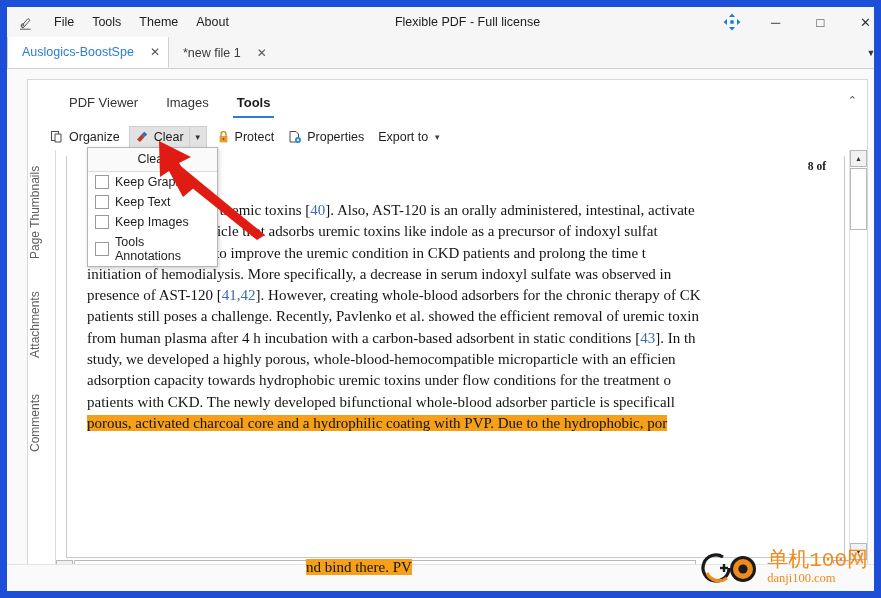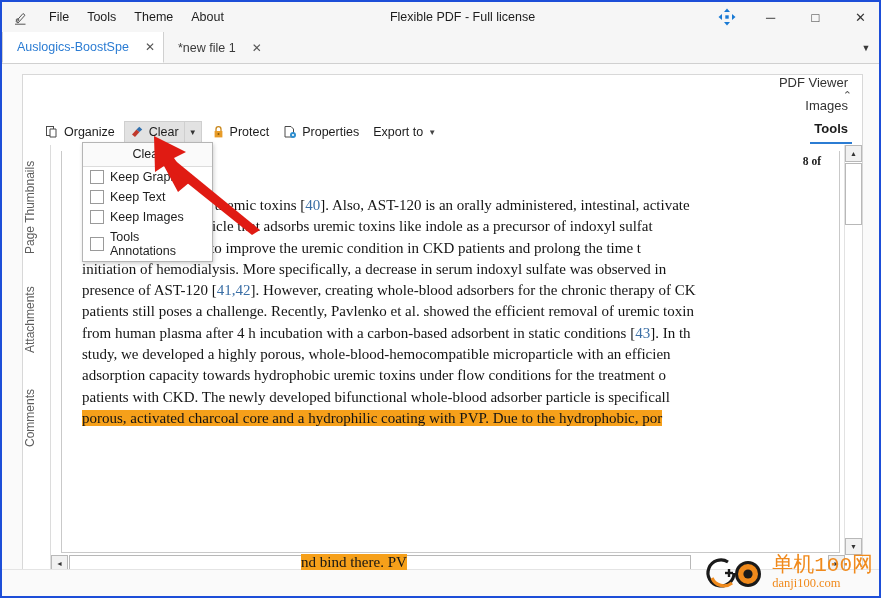--- a/index.html
+++ b/index.html
@@ -6,21 +6,21 @@
     margin: 0; padding: 0;
     width: 881px; height: 598px;
     overflow: hidden;
     background: #ffffff;
     font-family: "Liberation Sans", sans-serif;
   }
   #app {
     position: relative;
     width: 881px; height: 598px;
     background: #fafafa;
-    border: 2px solid #1d4ed8;
+    border: 7px solid #1d4ed8;
     box-sizing: border-box;
     overflow: hidden;
   }
 
   
   .titlebar {
     position: absolute; top: 0; left: 0;
     width: 881px; height: 30px;
     background: #f6f6f6;
     display: flex; align-items: center;
@@ -107,21 +107,20 @@
     box-sizing: border-box;
   }
 
   
   .ribbon-tabs {
     position: absolute; left: 0; top: 0;
     height: 38px; width: 100%;
     display: flex; align-items: flex-end;
     padding-left: 27px;
     box-sizing: border-box;
-    flex-direction: column;
   }
   .rtab {
     font-size: 13px; color: #333;
     padding: 0 14px 8px 14px;
     position: relative;
   }
   .rtab.active { font-weight: bold; color: #1b1b1b; }
   .rtab.active::after {
     content: "";
     position: absolute;

